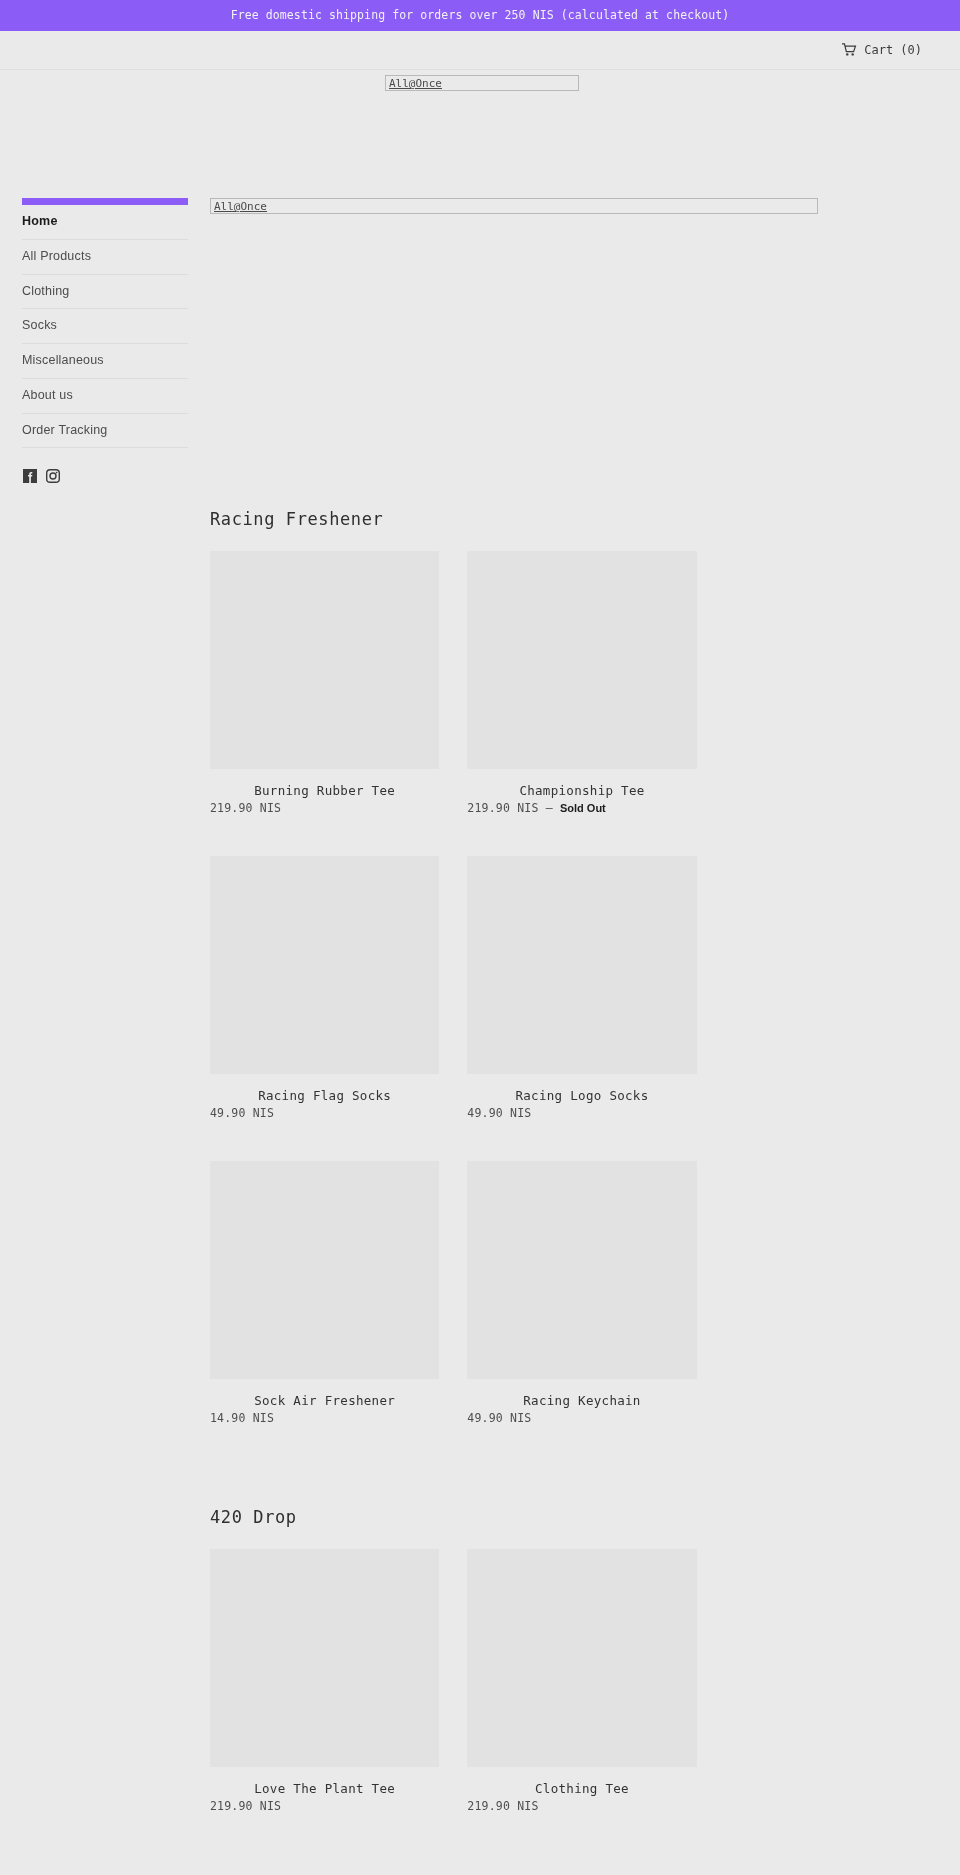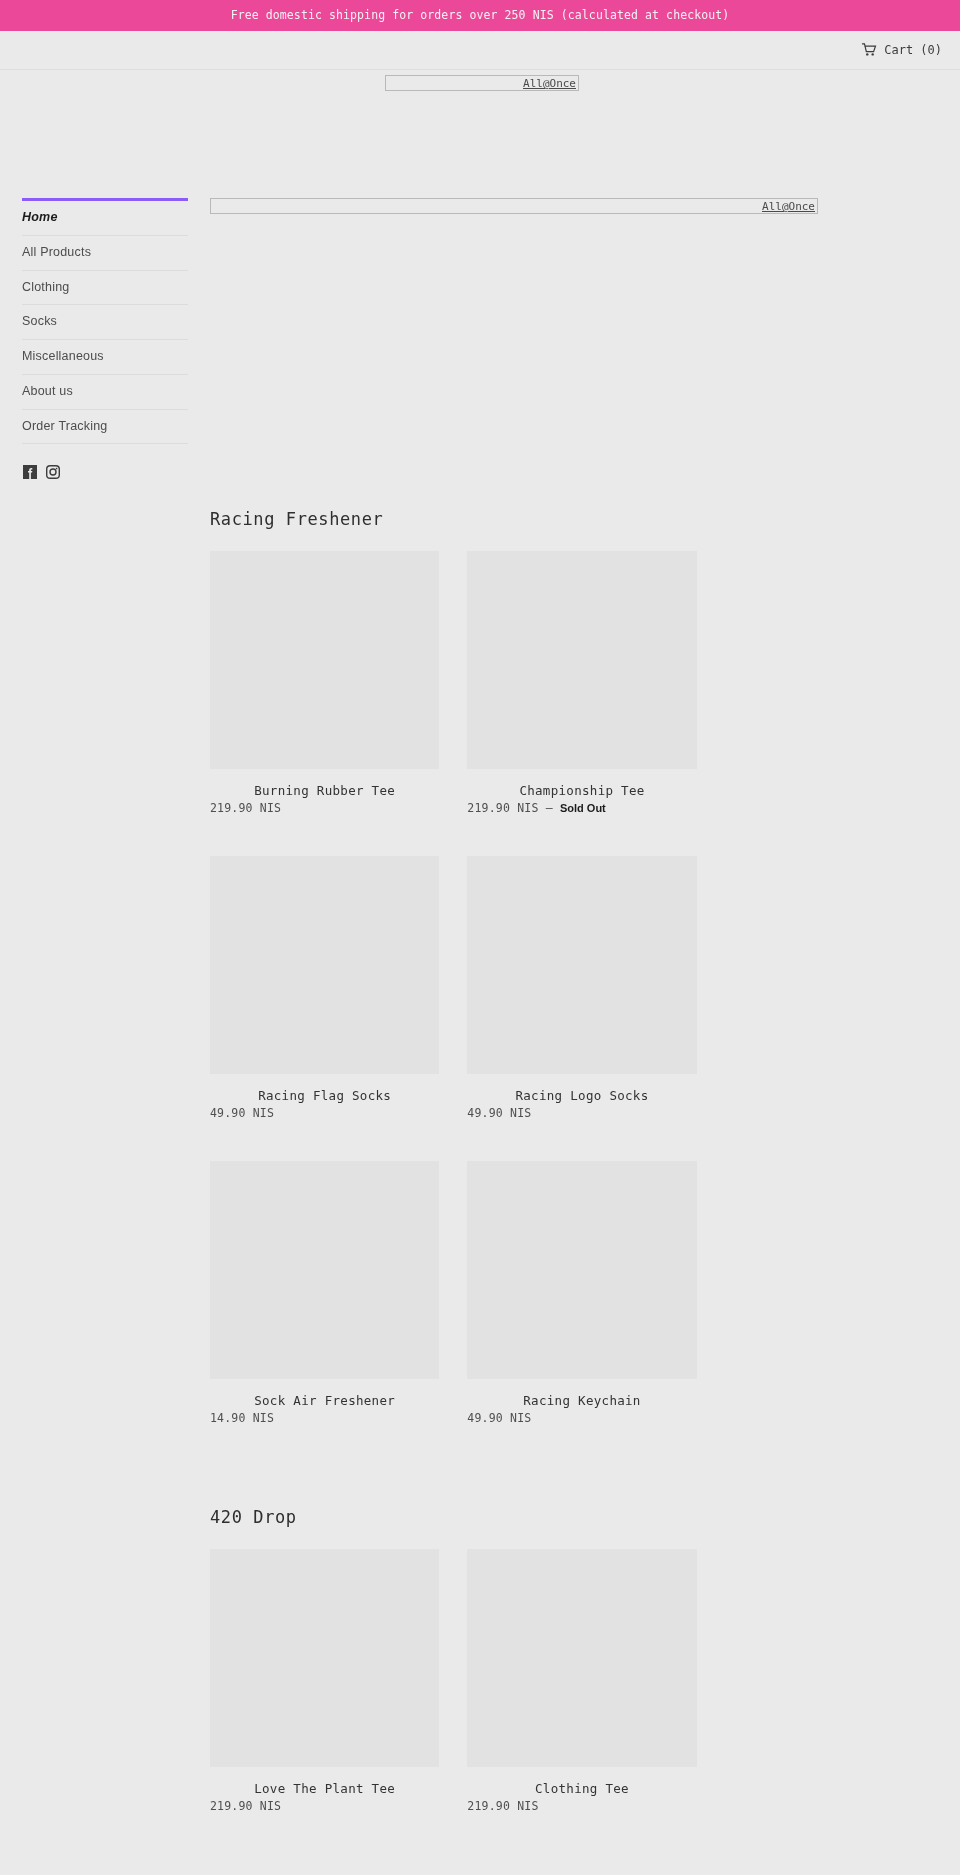--- a/index.html
+++ b/index.html
@@ -9,41 +9,41 @@
     background: #eaeaea;
     font-family: "DejaVu Sans Mono", monospace;
     color: #3d3d3d;
     -webkit-font-smoothing: antialiased;
   }
 
   .page { width: 960px; position: relative; background: #eaeaea; }
 
   
   .announcement-bar {
-    background: #ec4899;
+    background: #8b5cf6;
     height: 31px;
     display: flex;
     align-items: center;
     justify-content: center;
   }
   .announcement-text {
     color: #f2f2f2;
     font-family: "DejaVu Sans Mono", monospace;
     font-size: 11.5px;
     letter-spacing: 0.1px;
     line-height: 1;
   }
 
   
   .utility-bar {
     height: 38px;
     display: flex;
     align-items: center;
     justify-content: flex-end;
-    padding-right: 18px;
+    padding-right: 38px;
   }
   .cart-link {
     display: flex;
     align-items: center;
     gap: 7px;
     font-family: "DejaVu Sans Mono", monospace;
     font-size: 12px;
     color: #3d3d3d;
     text-decoration: none;
   }
@@ -60,21 +60,20 @@
     background: #eaeaea;
     font-family: "DejaVu Sans Mono", monospace;
     font-size: 11px;
     color: #4a4a4a;
     line-height: 14px;
     padding: 1px 2px 1px 3px;
     display: inline-block;
     overflow: hidden;
     white-space: nowrap;
     vertical-align: top;
-    text-align: right;
   }
   .logo-broken {
     position: absolute;
     left: 385px;
     top: 5px;
     width: 194px;
     height: 16px;
   }
 
   
@@ -88,21 +87,21 @@
   .sidebar {
     width: 210px;
     flex: 0 0 210px;
     padding-left: 22px;
     padding-right: 22px;
   }
   .nav-list { list-style: none; }
   .nav-item {
     border-bottom: 1px solid #dcdcdc;
   }
-  .nav-item:first-child { border-top: 3px solid #8b5cf6; font-style: italic; }
+  .nav-item:first-child { border-top: 7px solid #8b5cf6; }
   .nav-link {
     display: block;
     font-family: "Liberation Sans", sans-serif;
     font-size: 12.5px;
     color: #4c4c4c;
     text-decoration: none;
     padding: 10px 0 10px 0;
     letter-spacing: 0.2px;
     line-height: 1.1;
   }

